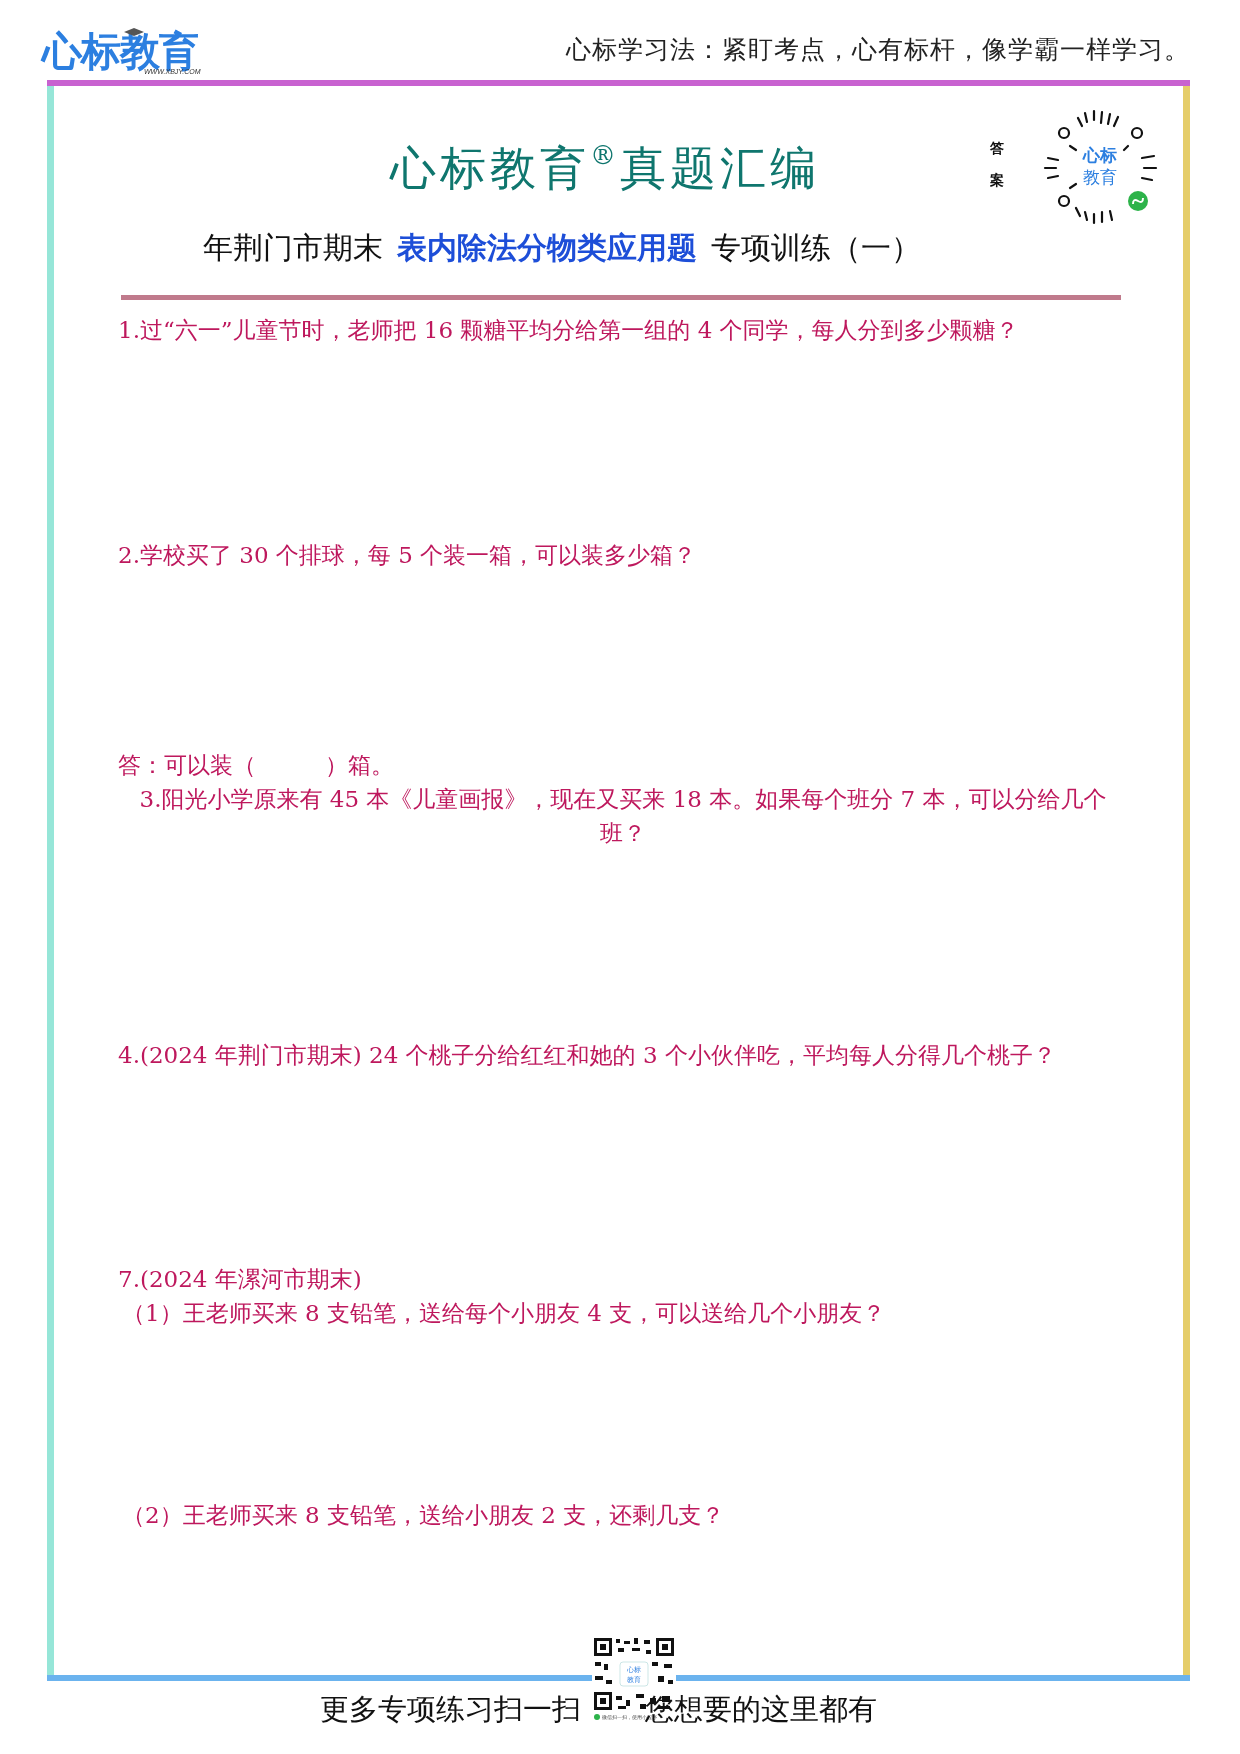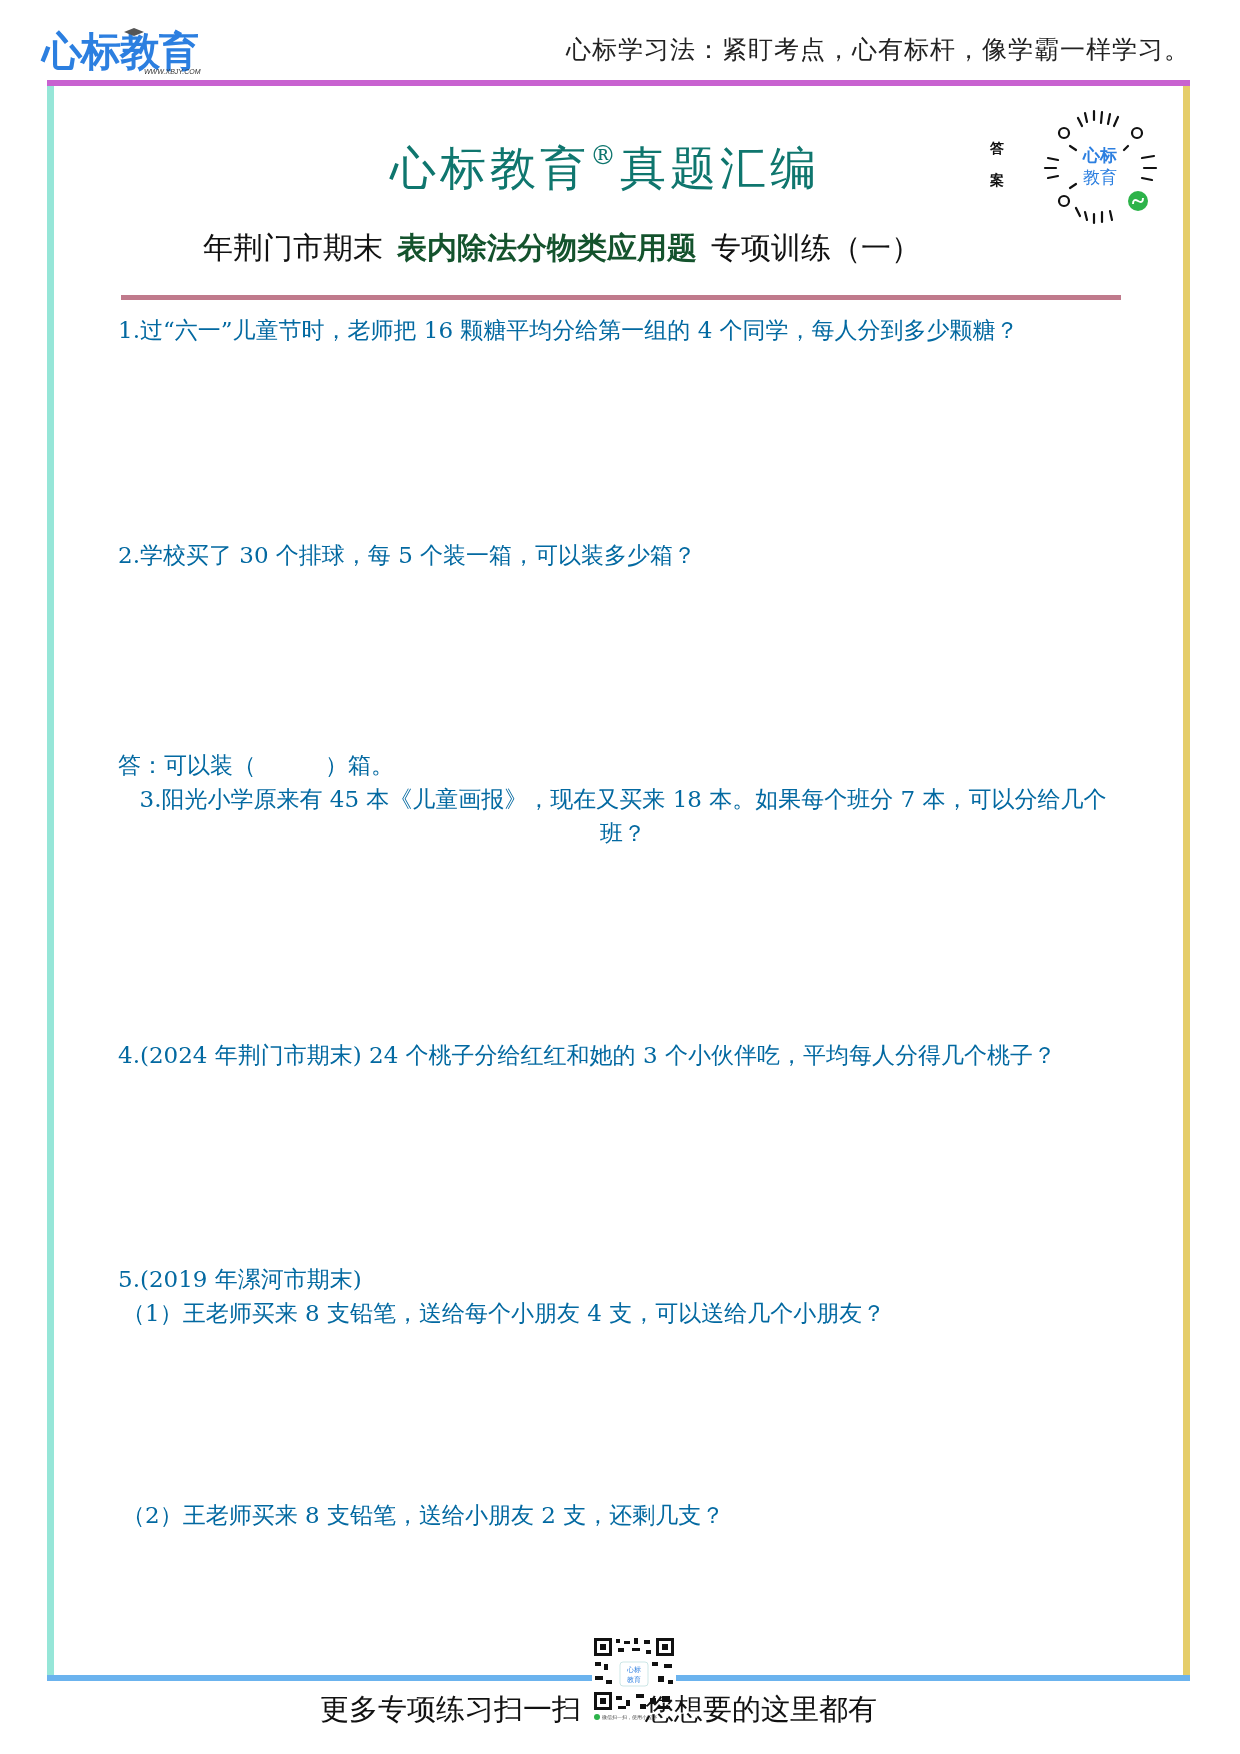--- a/index.html
+++ b/index.html
@@ -19,23 +19,23 @@
   .bottom-line-l { left:47px; top:1675px; width:545px; height:6px; background:#6bb3ee; }
   .bottom-line-r { left:676px; top:1675px; width:514px; height:6px; background:#6bb3ee; }
   .title { left:390px; top:138px; font-size:46px; letter-spacing:4px; white-space:nowrap;
            font-family:"DejaVu Serif","Liberation Serif",serif; color:#0f766e; }
   .title sup { font-size:26px; vertical-align:top; position:relative; top:2px; }
   .ans-label { left:990px; top:132px; font-size:14px; font-weight:bold; line-height:32px; width:16px;
                font-family:"DejaVu Sans",sans-serif; }
   .qr-top { left:1040px; top:108px; width:120px; height:118px; }
   .subtitle { left:203px; top:228px; font-size:30px; white-space:nowrap;
               font-family:"DejaVu Sans","Liberation Sans",sans-serif; color:#111; }
-  .subtitle .hl { color:#14532d; font-weight:bold; margin:0 14px; }
+  .subtitle .hl { color:#1d4ed8; font-weight:bold; margin:0 14px; }
   .head-line { left:121px; top:295px; width:1000px; height:5px; background:#c07a8c; }
-  .q { left:118px; font-size:23px; color:#0369a1; white-space:nowrap; line-height:34px; }
+  .q { left:118px; font-size:23px; color:#be185d; white-space:nowrap; line-height:34px; }
   .q.wrap { white-space:normal; width:1010px;text-align:center; }
   .qr-bottom { left:592px; top:1636px; width:84px; height:86px; }
   .footer-l { left:320px; top:1690px; font-size:29px; font-family:"DejaVu Sans","Liberation Sans",sans-serif; white-space:nowrap; }
   .footer-r { left:645px; top:1690px; font-size:29px; font-family:"DejaVu Sans","Liberation Sans",sans-serif; white-space:nowrap; }
 </style>
 </head>
 <body>
 
 <div class="abs logo">
   <div class="logo-text">心标教育</div>
@@ -94,21 +94,21 @@
 <div class="abs subtitle">
   <span>年荆门市期末</span><span class="hl">表内除法分物类应用题</span><span>专项训练（一）</span>
 </div>
 <div class="abs head-line"></div>
 
 <div class="abs q" style="top:313px;">1.过“六一”儿童节时，老师把 16 颗糖平均分给第一组的 4 个同学，每人分到多少颗糖？</div>
 <div class="abs q" style="top:538px;">2.学校买了 30 个排球，每 5 个装一箱，可以装多少箱？</div>
 <div class="abs q" style="top:748px;text-align:right;">答：可以装（　　　）箱。</div>
 <div class="abs q wrap" style="top:782px;">3.阳光小学原来有 45 本《儿童画报》，现在又买来 18 本。如果每个班分 7 本，可以分给几个班？</div>
 <div class="abs q" style="top:1038px;">4.(2024 年荆门市期末) 24 个桃子分给红红和她的 3 个小伙伴吃，平均每人分得几个桃子？</div>
-<div class="abs q" style="top:1262px;">5.(2019 年漯河市期末)</div>
+<div class="abs q" style="top:1262px;">7.(2024 年漯河市期末)</div>
 <div class="abs q" style="top:1296px; left:122px;">（1）王老师买来 8 支铅笔，送给每个小朋友 4 支，可以送给几个小朋友？</div>
 <div class="abs q" style="top:1498px; left:122px;">（2）王老师买来 8 支铅笔，送给小朋友 2 支，还剩几支？</div>
 
 <svg class="abs qr-bottom" viewBox="0 0 84 86">
   <rect x="0" y="0" width="84" height="76" fill="#fff"></rect>
   <g fill="#111">
     <rect x="2" y="2" width="18" height="18"></rect>
       <rect x="64" y="2" width="18" height="18"></rect>
       <rect x="2" y="56" width="18" height="18"></rect>
   </g>

